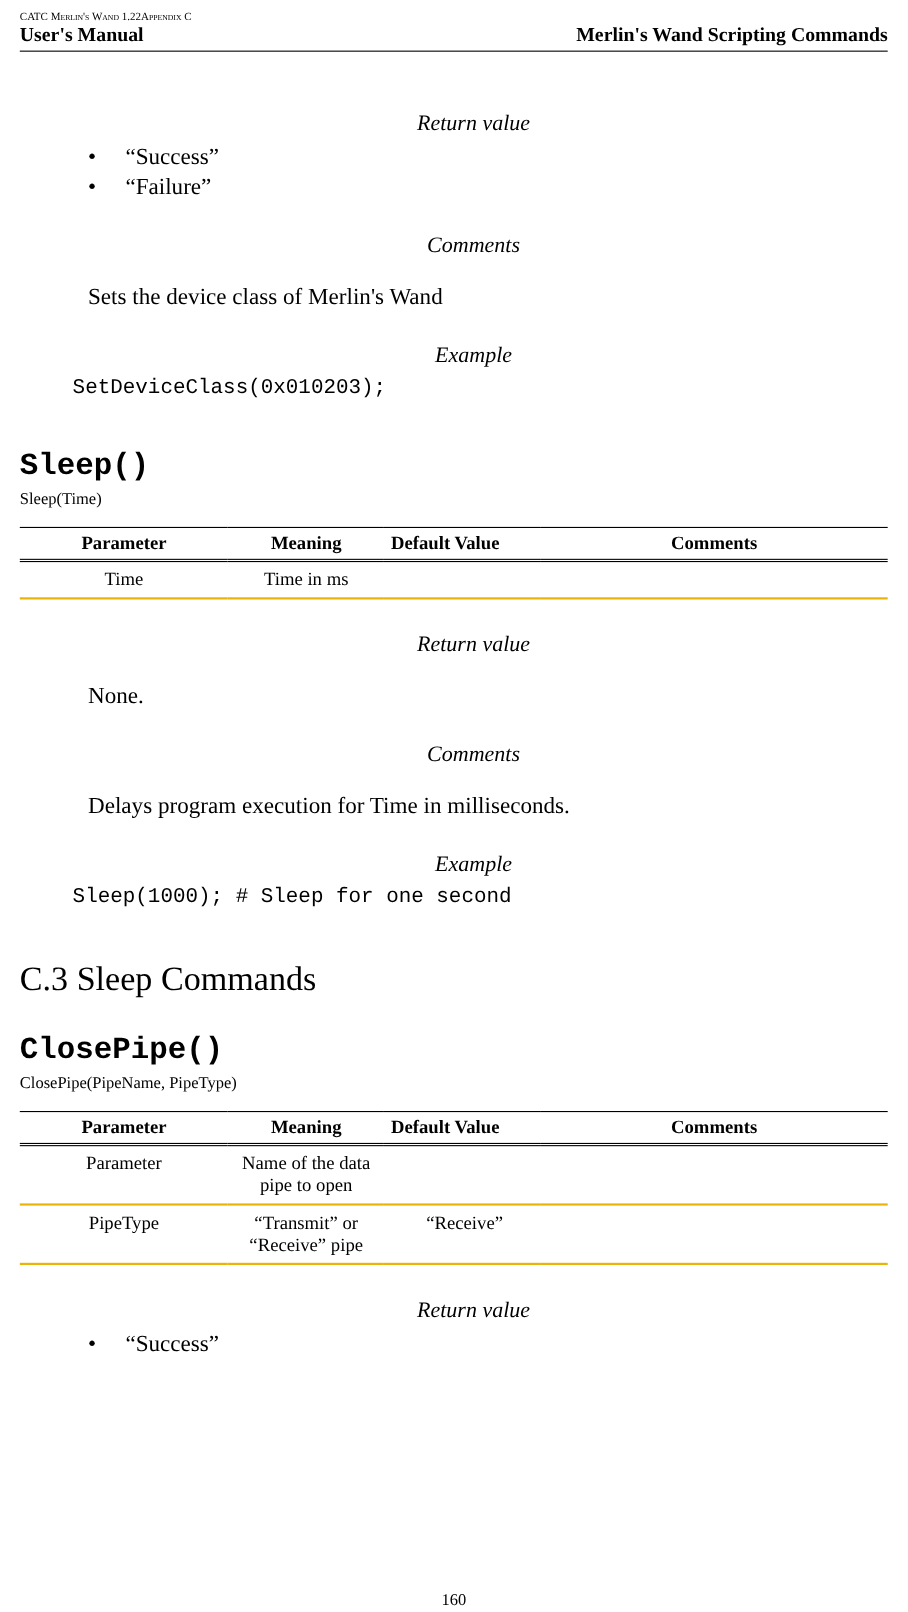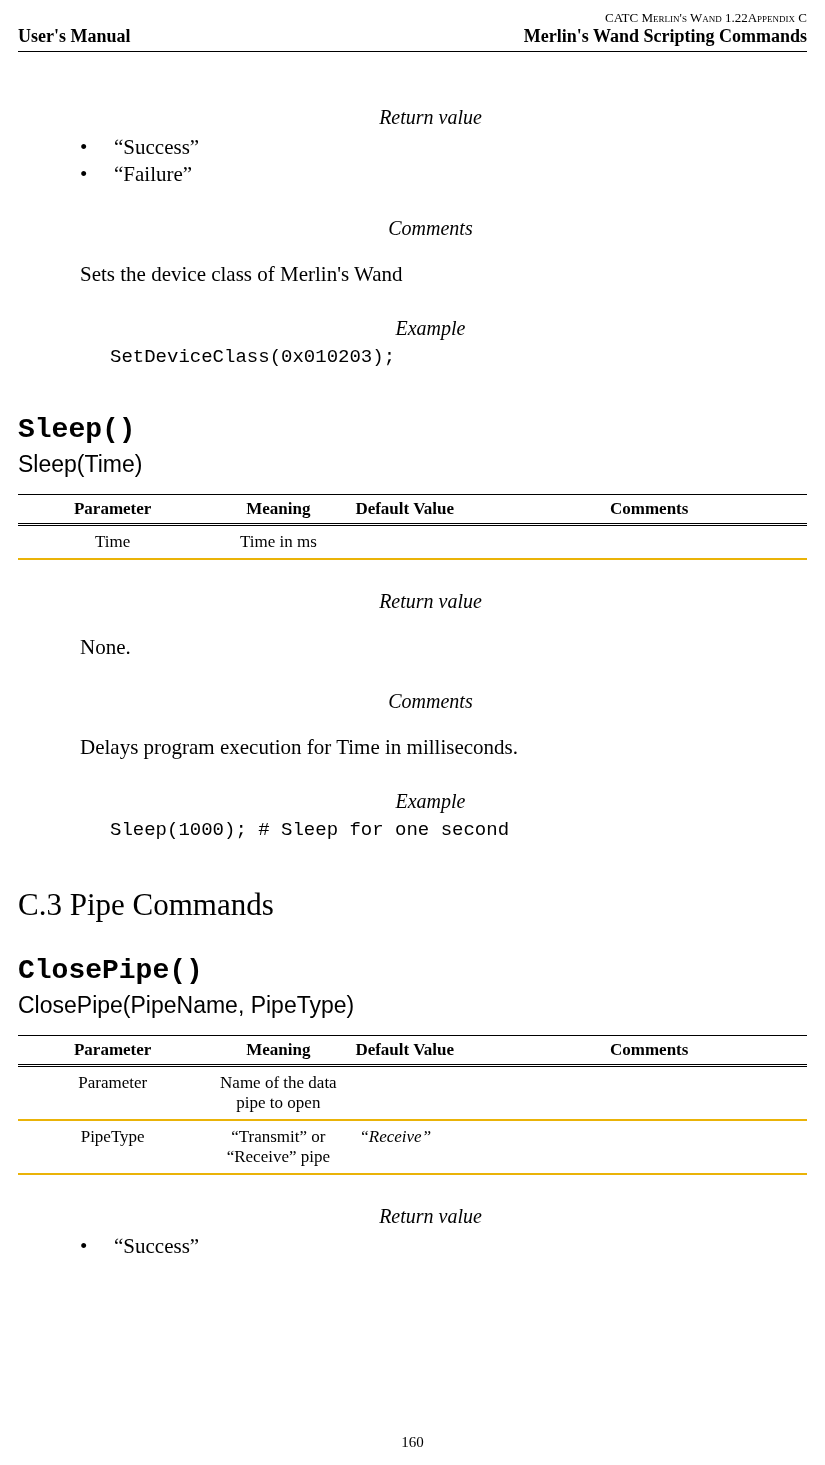--- a/index.html
+++ b/index.html
@@ -8,22 +8,22 @@
       font-size: 20px;
       color: #000;
       background: #fff;
       width: 825px;
       height: 1465px;
       padding: 10px 18px 20px 18px;
       position: relative;
     }
     .header-row {
       display: flex;
-      justify-content: flex-end;
-      font-size: 13px;
+      justify-content: flex-start;
+      font-size: 10px;
       font-variant: small-caps;
     }
     .header-row2 {
       display: flex;
       justify-content: space-between;
       font-size: 18px;
       font-weight: bold;
       padding-bottom: 2px;
     }
     hr.top-rule {
@@ -43,32 +43,32 @@
     .bullet { display: flex; align-items: baseline; margin-top: 2px; font-size: 21px; }
     .bullet .dot { width: 34px; }
     .body-indent {
       margin-left: 62px;
       margin-top: 22px;
       font-size: 21px;
     }
     .mono {
       font-family: "Courier New", Courier, monospace;
       font-size: 19px;
-      margin-left: 92px;
+      margin-left: 48px;
       margin-top: 6px;
     }
     .cmd-name {
       font-family: "Courier New", Courier, monospace;
       font-weight: bold;
       font-size: 28px;
       margin-top: 46px;
     }
     .cmd-sig {
-      font-family: Liberation Sans, sans-serif;
-      font-size: 23px;
+      font-family: Liberation Serif, serif;
+      font-size: 15px;
       margin-top: 6px;
     }
     .param-table {
       width: 100%;
       border-collapse: collapse;
       font-size: 17px;
       margin-top: 16px;
     }
     .param-table thead th {
       font-weight: bold;
@@ -83,29 +83,29 @@
       vertical-align: top;
       padding: 6px 6px;
       border-bottom: 2px solid #eab308;
       font-family: "Times New Roman", Times, serif;
       font-size: 17px;
     }
     .param-table .col-param { width: 24%; }
     .param-table .col-meaning { width: 18%; }
     .param-table .col-default { width: 18%; text-align: left; }
     .param-table .col-comments { width: 40%; }
-    .param-table tbody td.col-default { text-align: left; padding-left: 10px; font-style: italic; }
+    .param-table tbody td.col-default { text-align: center; padding-left: 10px; }
     .section-big {
       font-size: 31px;
       margin-top: 46px;
       font-family: "Times New Roman", Times, serif;
     }
     .page-num {
       position: absolute;
-      bottom: 14px;
+      bottom: 1px;
       left: 0; right: 0;
       text-align: center;
       font-size: 15px;
     }
   </style>
 </head>
 <body>
 
 <div class="header-row">
   <span>CATC Merlin's Wand 1.22</span>
@@ -161,21 +161,21 @@
 
   <div class="subhead-italic">Return value</div>
   <div class="body-indent">None.</div>
 
   <div class="subhead-italic">Comments</div>
   <div class="body-indent">Delays program execution for Time in milliseconds.</div>
 
   <div class="subhead-italic">Example</div>
   <div class="mono">Sleep(1000); # Sleep for one second</div>
 
-  <div class="section-big">C.3   Pipe Commands</div>
+  <div class="section-big">C.3   Sleep Commands</div>
 
   <div class="cmd-name" style="margin-top:32px">ClosePipe()</div>
   <div class="cmd-sig">ClosePipe(PipeName, PipeType)</div>
 
   <table class="param-table">
     <thead>
       <tr>
         <th class="col-param">Parameter</th>
         <th class="col-meaning">Meaning</th>
         <th class="col-default" style="text-align:left">Default Value</th>

